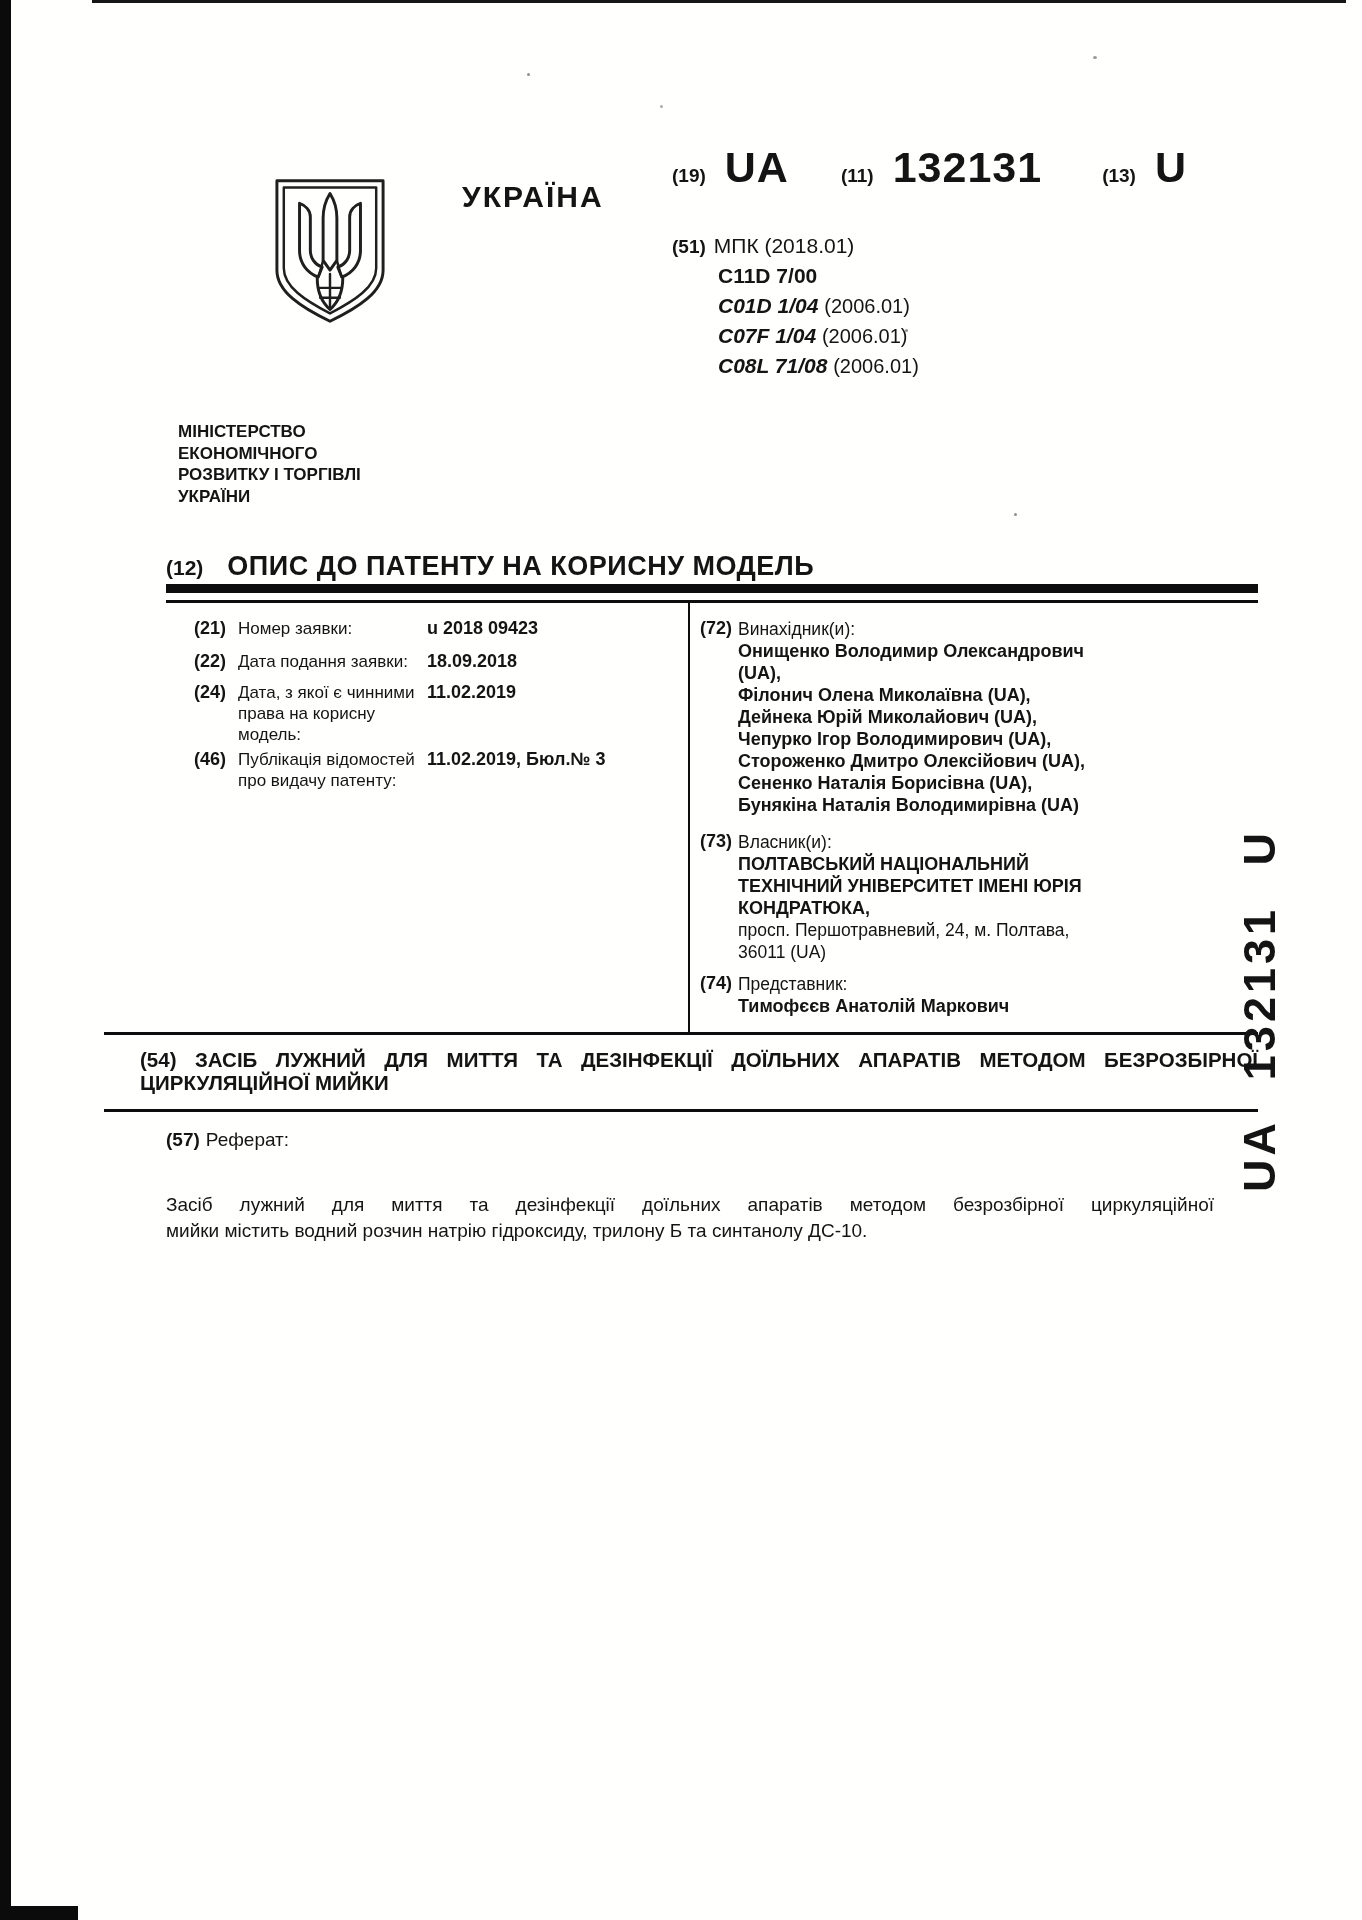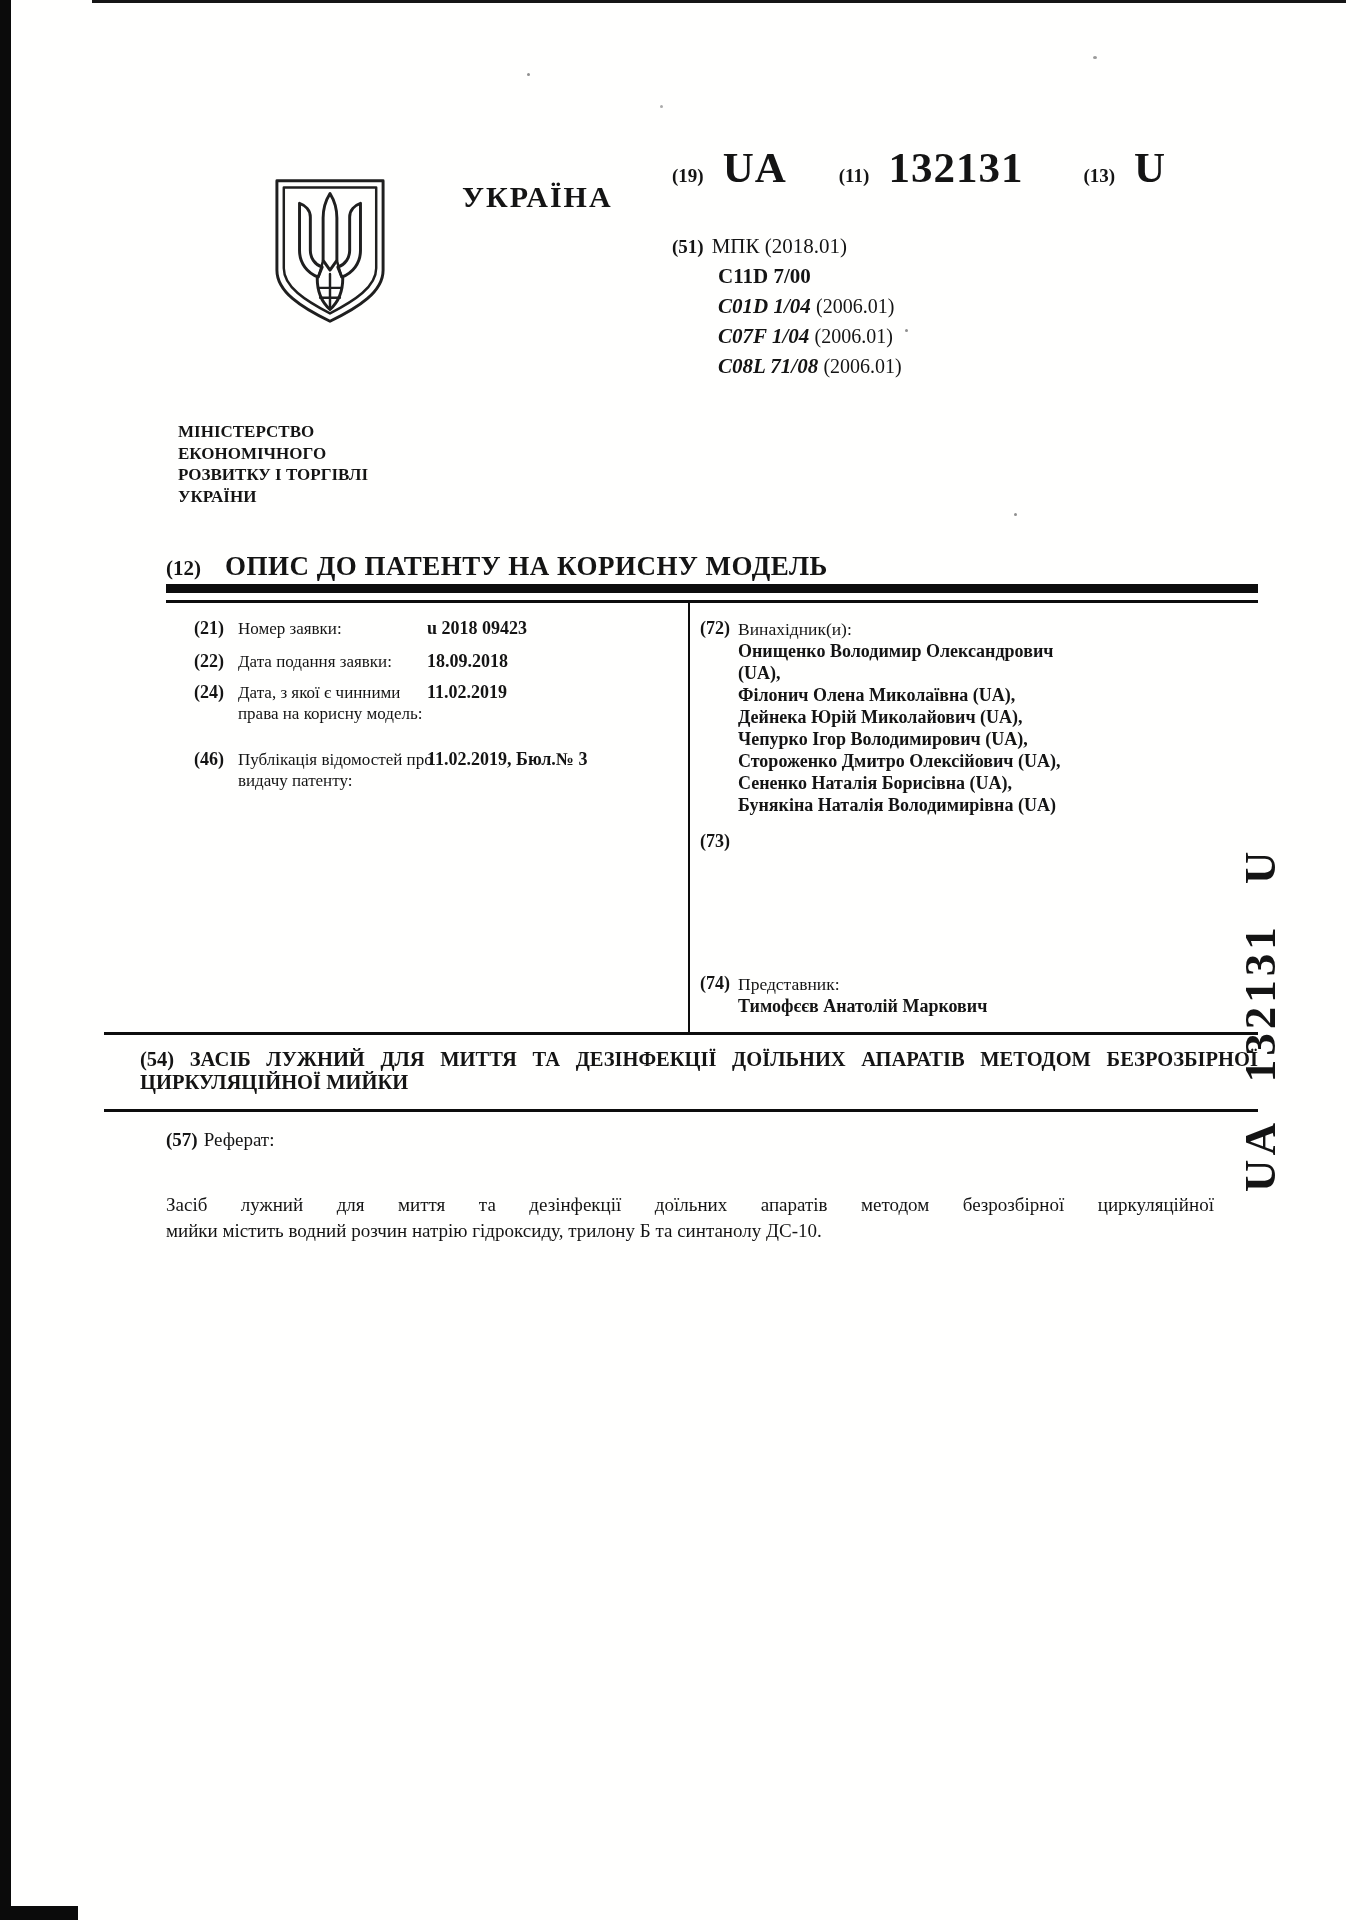--- a/index.html
+++ b/index.html
@@ -1,20 +1,20 @@
 <!DOCTYPE html>
 <html><head>
 <meta charset="utf-8">
 <style>
   * { margin:0; padding:0; box-sizing:border-box; }
   html,body { background:#ffffff; }
   #page {
     position:relative; width:1362px; height:1920px;
     background:#fffffe; color:#141414;
-    font-family:Liberation Serif, serif;
+    font-family:Liberation Sans, sans-serif;
     overflow:hidden;
     padding-left:26px;
   }
   .abs { position:absolute; }
 
   
   #scan-left   { left:0; top:0; width:11px; height:1920px; background:#0b0b0b; }
   #scan-foot   { left:0; top:1906px; width:78px; height:14px; background:#0b0b0b; }
   #scan-top    { left:92px; top:0; width:1254px; height:3px; background:#161616; }
   .speck { position:absolute; background:#8f8f8f; border-radius:50%; }
@@ -180,20 +180,28 @@
       <div class="inv-line">Дейнека Юрій Миколайович (UA),</div>
       <div class="inv-line">Чепурко Ігор Володимирович (UA),</div>
       <div class="inv-line">Стороженко Дмитро Олексійович (UA),</div>
       <div class="inv-line">Сененко Наталія Борисівна (UA),</div>
       <div class="inv-line">Бунякіна Наталія Володимирівна (UA)</div>
     </div>
   </div>
 
   <div class="r-block" style="top:831px;">
     <span class="r-num">(73)</span>
+    <div class="r-content">
+      <div class="r-label">Власник(и):</div>
+      <div class="own-line">ПОЛТАВСЬКИЙ НАЦІОНАЛЬНИЙ</div>
+      <div class="own-line">ТЕХНІЧНИЙ УНІВЕРСИТЕТ ІМЕНІ ЮРІЯ</div>
+      <div class="own-line">КОНДРАТЮКА,</div>
+      <div class="addr-line">просп. Першотравневий, 24, м. Полтава,</div>
+      <div class="addr-line">36011 (UA)</div>
+    </div>
   </div>
 
   <div class="r-block" style="top:973px;">
     <span class="r-num">(74)</span>
     <div class="r-content">
       <div class="r-label">Представник:</div>
       <div class="rep-name">Тимофєєв Анатолій Маркович</div>
     </div>
   </div>
 

